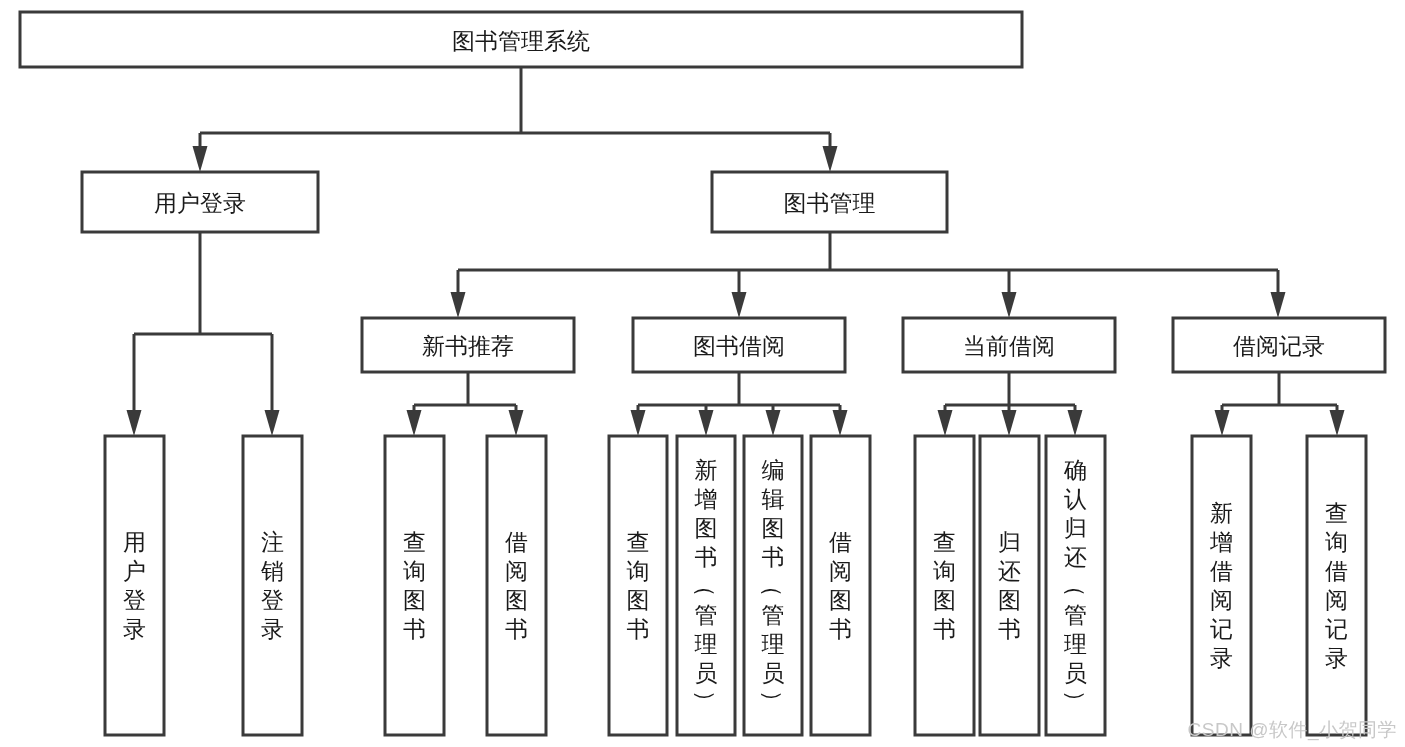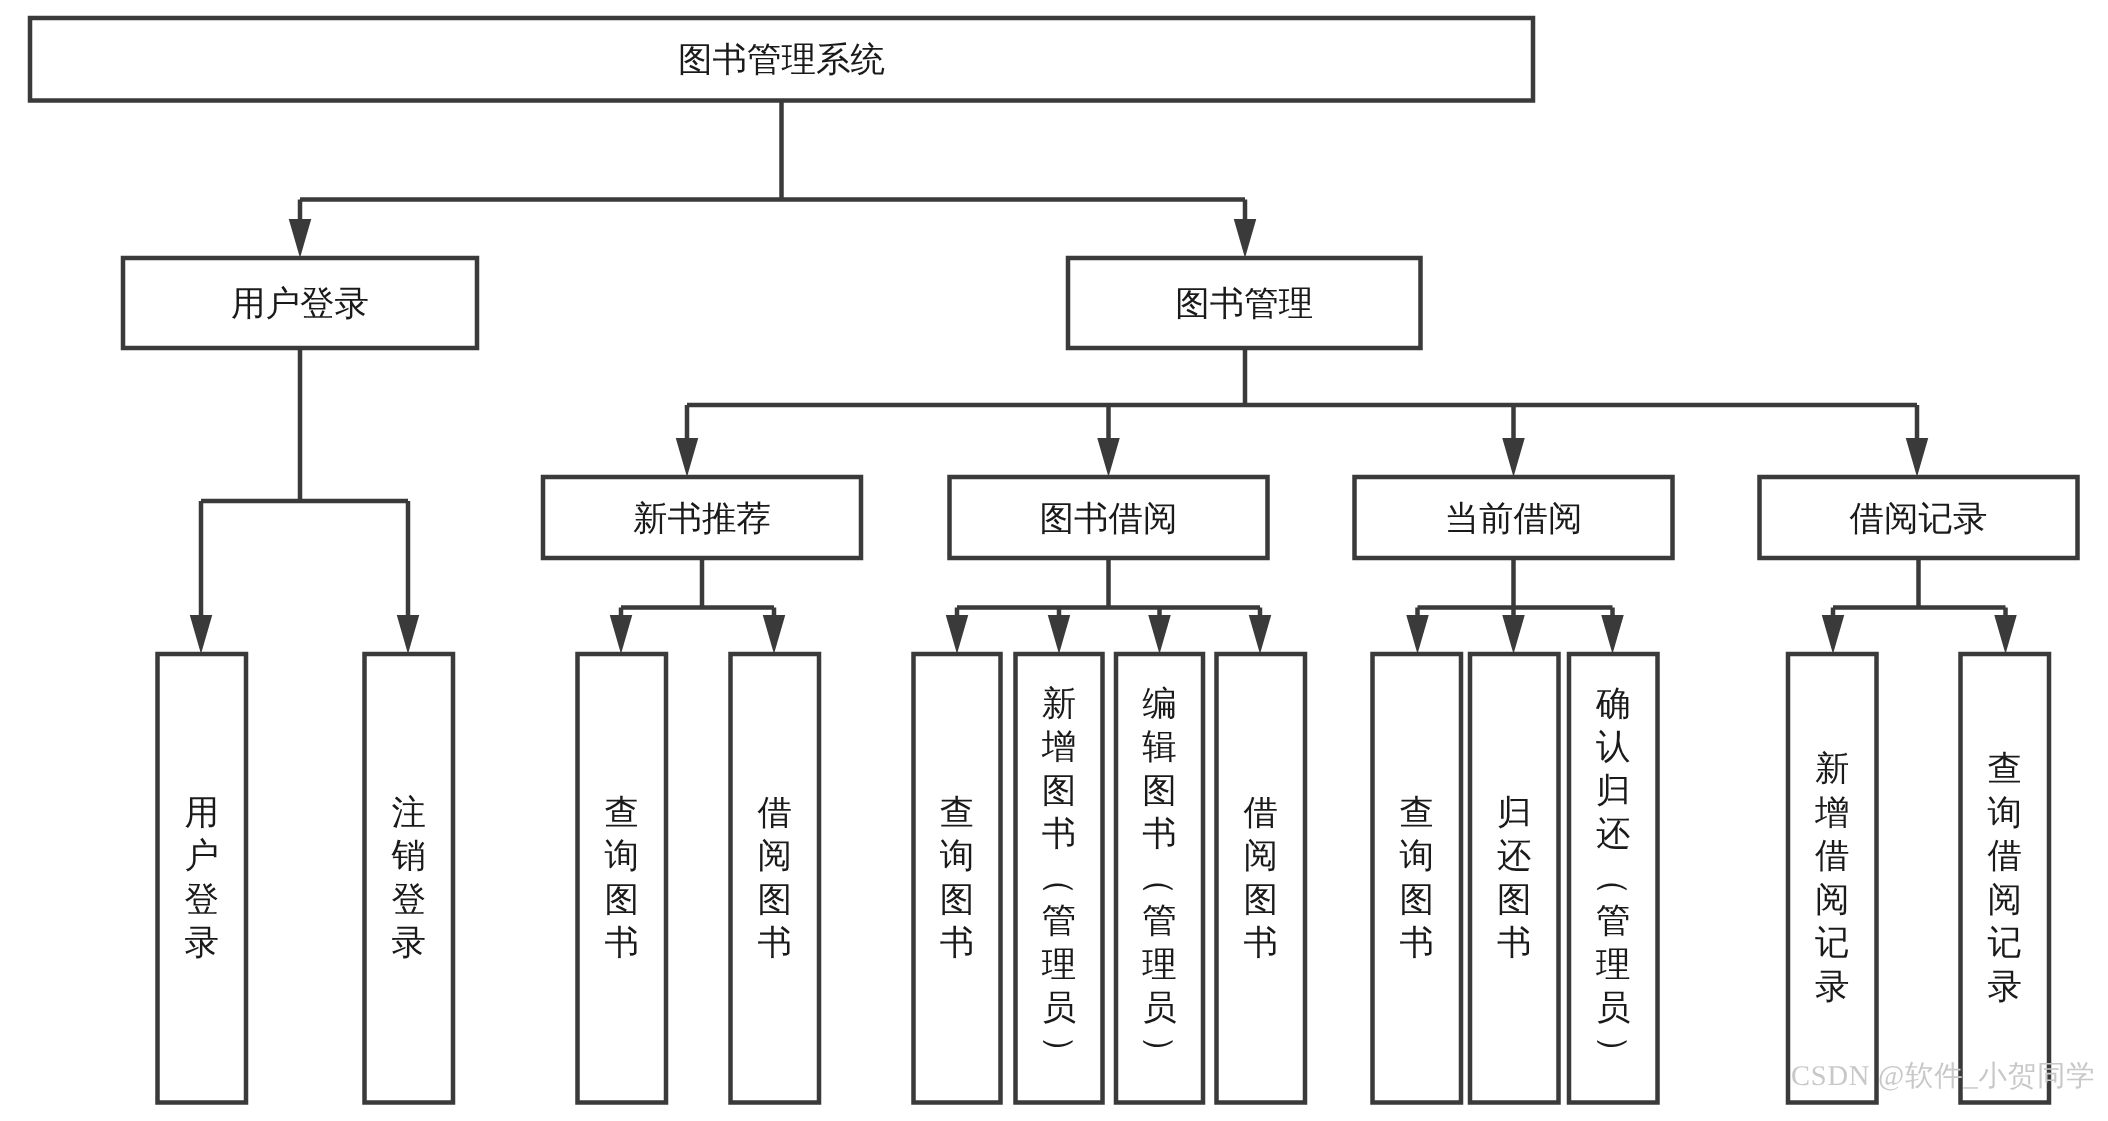--- a/index.html
+++ b/index.html
@@ -51,24 +51,24 @@
   .node-label-v {
     fill: #1a1a1a;
     font-family: "DejaVu Sans", "Liberation Sans", sans-serif;
     font-size: 23px;
     text-anchor: middle;
     dominant-baseline: central;
   }
   .watermark-text {
     position: absolute;
     right: 8px;
-    bottom: 17px;
+    bottom: 4px;
     color: #c8c8c8;
     font-size: 19px;
-    font-family: Liberation Serif, serif;
+    font-family: Liberation Sans, sans-serif;
     white-space: nowrap;
     letter-spacing: 0.5px;
     margin-top: 44px;
   }
 </style>
 </head>
 <body>
 
 <div id="diagram-root">
   <svg id="diagram-svg" viewBox="0 0 1405 747" xmlns="http://www.w3.org/2000/svg">

